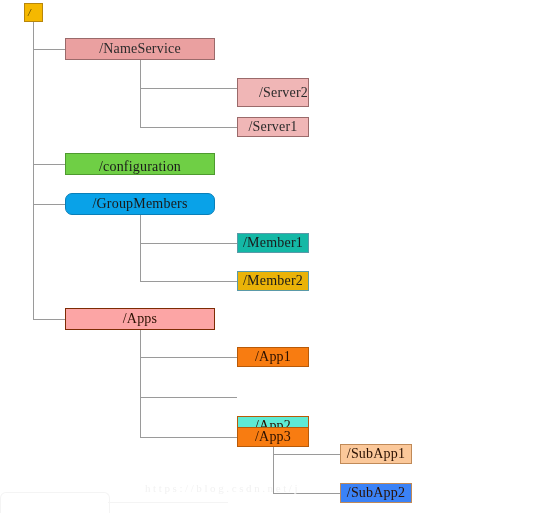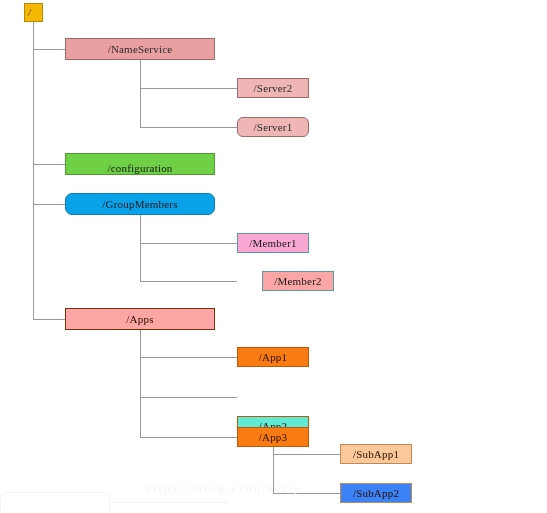--- a/index.html
+++ b/index.html
@@ -18,21 +18,21 @@
     overflow: hidden;
   }
   .node {
     position: absolute;
     box-sizing: border-box;
     border: 1px solid #6f6f6f;
     display: flex;
     align-items: center;
     justify-content: center;
     font-family: "Liberation Serif", "DejaVu Serif", serif;
-    font-size: 11px;
+    font-size: 14px;
     letter-spacing: 0.2px;
     color: #1a1a1a;
     white-space: nowrap;
     line-height: 1;
   }
   .node.root {
     font-size: 10px;
     border: 1px solid #b8860b;
     justify-content: flex-start;
     padding-left: 3px;
@@ -94,36 +94,36 @@
       <div class="conn h" style="left: 273px; top: 493px; background: rgb(154, 154, 154); width: 67px;"></div>
     </div>
 
   <div id="node-layer">
       <div class="node root" style="left: 24px; top: 3px; width: 19px; height: 19px; background: rgb(245, 184, 0); border-color: rgb(184, 134, 11); color: rgb(58, 44, 0);">
         <span>/</span>
       </div>
       <div class="node" style="left: 65px; top: 38px; width: 150px; height: 22px; background: rgb(234, 160, 160); border-color: rgb(154, 106, 106); color: rgb(43, 43, 43);">
         <span>/NameService</span>
       </div>
-      <div class="node" style="left: 237px; top: 78px; width: 72px; height: 20px; background: rgb(240, 182, 182); border-color: rgb(154, 106, 106); color: rgb(43, 43, 43);">
+      <div class="node" style="left: 237px; top: 78px; width: 72px; height: 29px; background: rgb(240, 182, 182); border-color: rgb(154, 106, 106); color: rgb(43, 43, 43); justify-content: flex-end;">
         <span>/Server2</span>
       </div>
-      <div class="node" style="left: 237px; top: 117px; width: 72px; height: 20px; background: rgb(240, 182, 182); border-color: rgb(154, 106, 106); color: rgb(43, 43, 43); border-radius: 6px;">
+      <div class="node" style="left: 237px; top: 117px; width: 72px; height: 20px; background: rgb(240, 182, 182); border-color: rgb(154, 106, 106); color: rgb(43, 43, 43);">
         <span>/Server1</span>
       </div>
       <div class="node" style="left: 65px; top: 153px; width: 150px; height: 22px; background: rgb(111, 207, 69); border-color: rgb(78, 154, 47); color: rgb(26, 26, 26); align-items: flex-end;">
         <span>/configuration</span>
       </div>
       <div class="node" style="left: 65px; top: 193px; width: 150px; height: 22px; background: rgb(9, 162, 232); border-color: rgb(10, 127, 184); color: rgb(26, 26, 26); border-radius: 7px;">
         <span>/GroupMembers</span>
       </div>
-      <div class="node" style="left: 237px; top: 233px; width: 72px; height: 20px; background: #f9a8d4; border-color: rgb(90, 154, 168); color: rgb(26, 26, 26);">
+      <div class="node" style="left: 237px; top: 233px; width: 72px; height: 20px; background: #14b8a6; border-color: rgb(90, 154, 168); color: rgb(26, 26, 26);">
         <span>/Member1</span>
       </div>
-      <div class="node" style="left: 237px; top: 271px; width: 72px; height: 20px; background: #fca5a5; border-color: rgb(90, 154, 168); color: rgb(26, 26, 26); margin-left: 25px;">
+      <div class="node" style="left: 237px; top: 271px; width: 72px; height: 20px; background: #eab308; border-color: rgb(90, 154, 168); color: rgb(26, 26, 26);">
         <span>/Member2</span>
       </div>
       <div class="node" style="left: 65px; top: 308px; width: 150px; height: 22px; background: #fca5a5; border-color: rgb(125, 44, 4); color: rgb(42, 16, 0);">
         <span>/Apps</span>
       </div>
       <div class="node" style="left: 237px; top: 347px; width: 72px; height: 20px; background: rgb(248, 124, 17); border-color: rgb(184, 90, 8); color: rgb(42, 16, 0); align-items: center;">
         <span>/App1</span>
       </div>
       <div class="node" style="left: 237px; top: 387px; width: 72px; height: 20px; background: #5eead4; border-color: rgb(184, 90, 8); color: rgb(42, 16, 0); margin-top: 29px;">
         <span>/App2</span>

